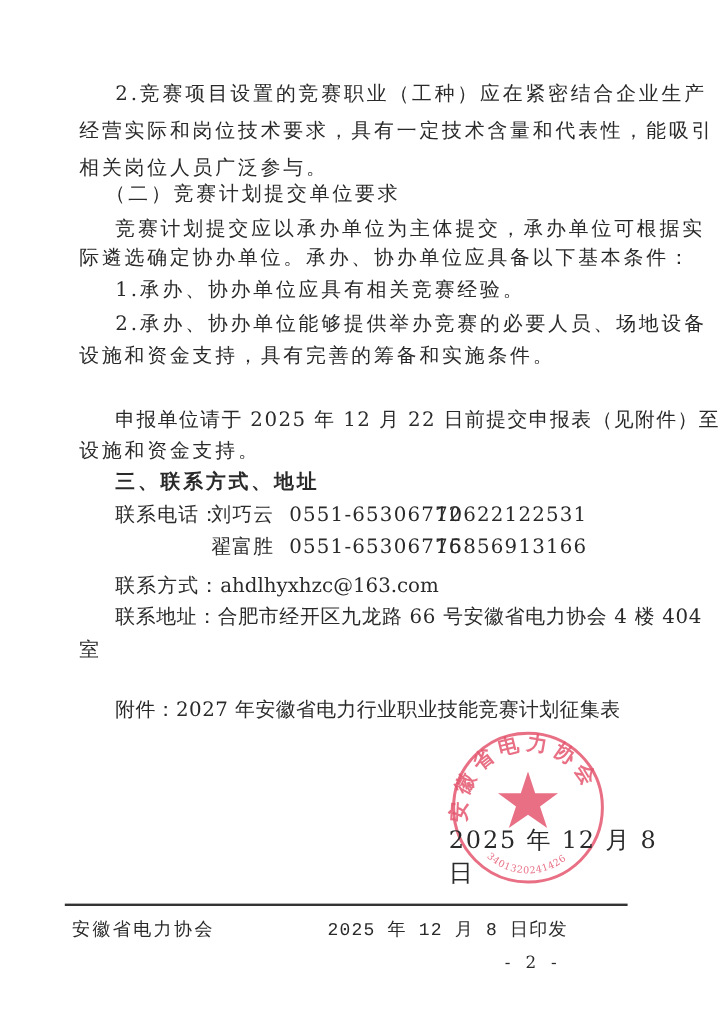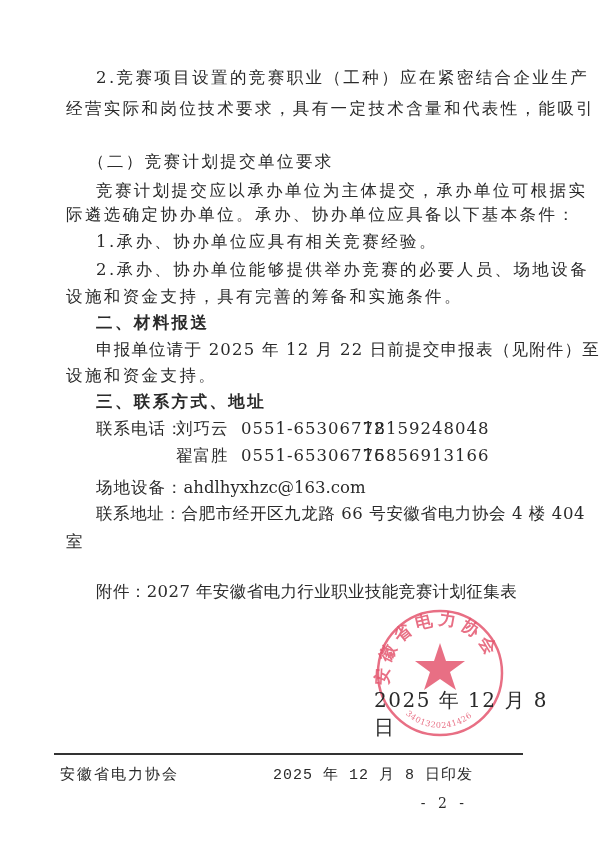--- a/index.html
+++ b/index.html
@@ -38,40 +38,40 @@
     }
     .phone-row span { display: inline-block; }
   </style>
 </head>
 <body>
 
 <div class="page">
 
   <div class="line indent" style="top:68px">2.竞赛项目设置的竞赛职业（工种）应在紧密结合企业生产</div>
   <div class="line" style="top:99px">经营实际和岗位技术要求，具有一定技术含量和代表性，能吸引</div>
+  <div class="line" style="top:130px">相关岗位人员广泛参与。</div>
   <div class="line indent" style="top:152px; left:88px">（二）竞赛计划提交单位要求</div>
   <div class="line" style="top:205px">际遴选确定协办单位。承办、协办单位应具备以下基本条件：</div>
   <div class="line indent" style="top:181px">竞赛计划提交应以承办单位为主体提交，承办单位可根据实</div>
   <div class="line indent" style="top:232px">1.承办、协办单位应具有相关竞赛经验。</div>
   <div class="line indent" style="top:260px">2.承办、协办单位能够提供举办竞赛的必要人员、场地设备</div>
   <div class="line" style="top:287px">设施和资金支持，具有完善的筹备和实施条件。</div>
-  <div class="line indent bold" style="top:313px">二、材料报送</div>
   <div class="line indent" style="top:340px; letter-spacing:1.2px">申报单位请于 2025 年 12 月 22 日前提交申报表（见附件）至</div>
   <div class="line" style="top:366px">设施和资金支持。</div>
   <div class="line indent bold" style="top:392px">三、联系方式、地址</div>
 
   <div class="line indent phone-row" style="top:419px; letter-spacing:1px">
-    <span style="width:80px">联系电话：</span><span style="width:65px">刘巧云</span><span style="width:122px">0551-65306772</span><span>18159248048</span>
+    <span style="width:80px">联系电话：</span><span style="width:65px">刘巧云</span><span style="width:122px">0551-65306772</span><span>10622122531</span>
   </div>
   <div class="line indent phone-row" style="top:446px; left:176px; letter-spacing:1px">
     <span style="width:65px">翟富胜</span><span style="width:122px">0551-65306776</span><span>15856913166</span>
   </div>
 
   <div class="line indent" style="top:478px; letter-spacing:1px">
-    <span>场地设备：</span><span class="mono" style="font-family:'DejaVu Serif',serif">ahdlhyxhzc@163.com</span>
+    <span>联系方式：</span><span class="mono" style="font-family:'DejaVu Serif',serif">ahdlhyxhzc@163.com</span>
   </div>
 
   <div class="line indent" style="top:504px; letter-spacing:0.6px">联系地址：合肥市经开区九龙路 66 号安徽省电力协会 4 楼 404</div>
   <div class="line" style="top:532px">室</div>
 
   <div class="line indent" style="top:582px; letter-spacing:0.4px">附件：2027 年安徽省电力行业职业技能竞赛计划征集表</div>
 
   <svg class="seal" viewBox="0 0 140 135">
     <defs>
       <path id="sealArc" d="M 22 92 A 52 52 0 1 1 118 92"></path>

